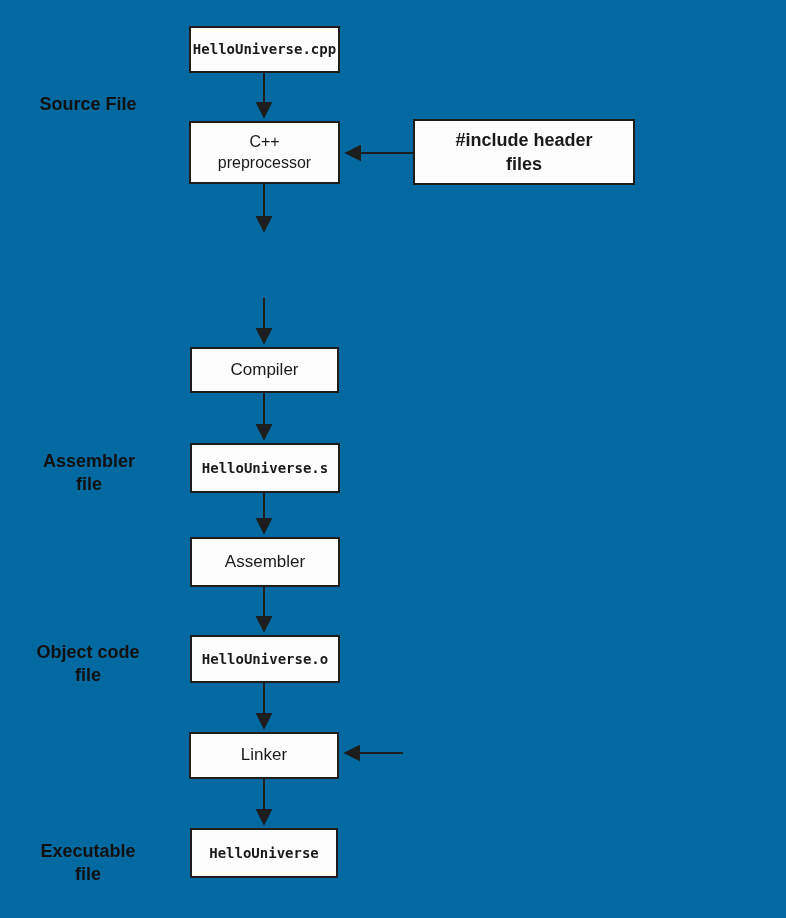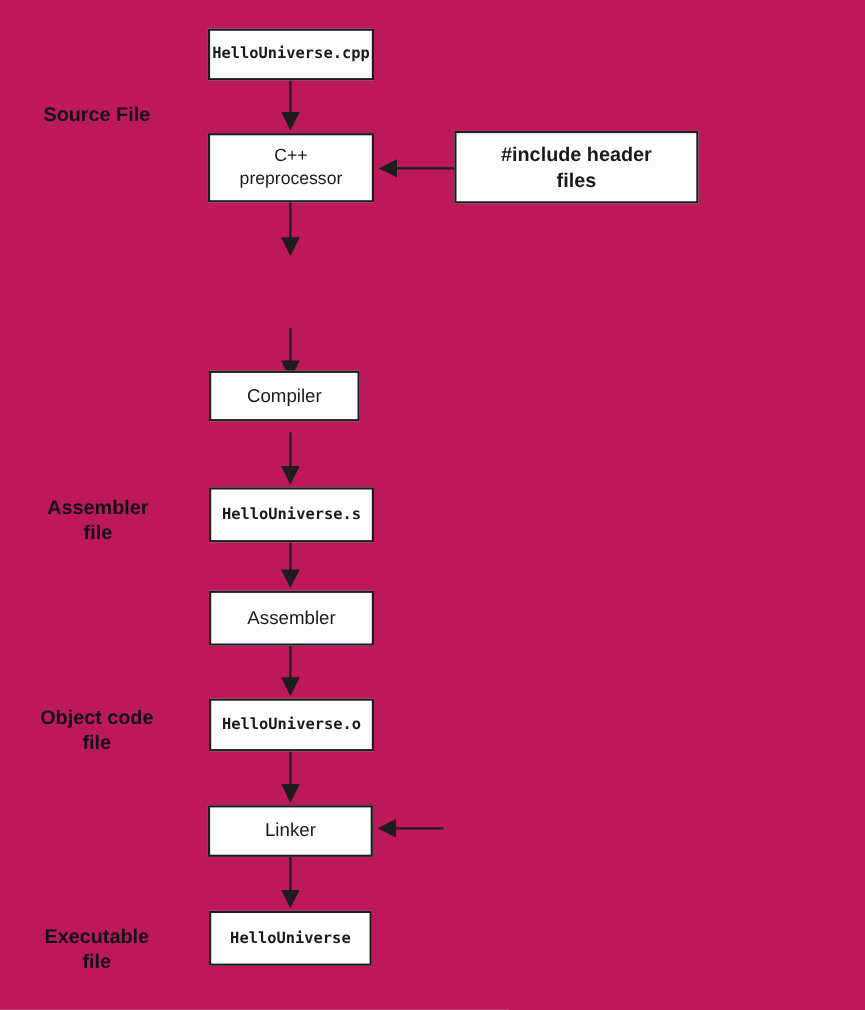--- a/index.html
+++ b/index.html
@@ -1,19 +1,19 @@
 <!DOCTYPE html>
 <html><head>
 <meta charset="utf-8">
 <style>
   html,body{margin:0;padding:0;}
   .canvas{
     position:relative;
     width:786px;height:918px;
-    background:#be185d;
+    background:#0369a1;
     font-family:"Liberation Sans", sans-serif;
     color:#1a1a1a;
     overflow:hidden;
   }
   .box{
     position:absolute;
     border:2px solid #1d1d1d;
     background:#fdfdfd;
     display:flex;align-items:center;justify-content:center;
     text-align:center;
@@ -70,21 +70,21 @@
     <line x1="413" y1="153" x2="346" y2="153" stroke="#1d1d1d" stroke-width="2" marker-end="url(#ah)"></line>
     <line x1="403" y1="753" x2="345" y2="753" stroke="#1d1d1d" stroke-width="2" marker-end="url(#ah)"></line>
   </svg>
 
   <div class="box mono" style="left:189px;top:26px;width:151px;height:47px;">HelloUniverse.cpp</div>
 
   <div class="box proc" style="left:189px;top:121px;width:151px;height:63px;">C++
 preprocessor</div>
 
 
-  <div class="box proc-lg" style="left:190px;top:337px;width:137px;height:46px;">Compiler</div>
+  <div class="box proc-lg" style="left:190px;top:347px;width:149px;height:46px;">Compiler</div>
 
   <div class="box mono" style="left:190px;top:443px;width:150px;height:50px;">HelloUniverse.s</div>
 
   <div class="box proc-lg" style="left:190px;top:537px;width:150px;height:50px;">Assembler</div>
 
   <div class="box mono" style="left:190px;top:635px;width:150px;height:48px;">HelloUniverse.o</div>
 
   <div class="box proc-lg" style="left:189px;top:732px;width:150px;height:47px;">Linker</div>
 
   <div class="box mono" style="left:190px;top:828px;width:148px;height:50px;">HelloUniverse</div>

